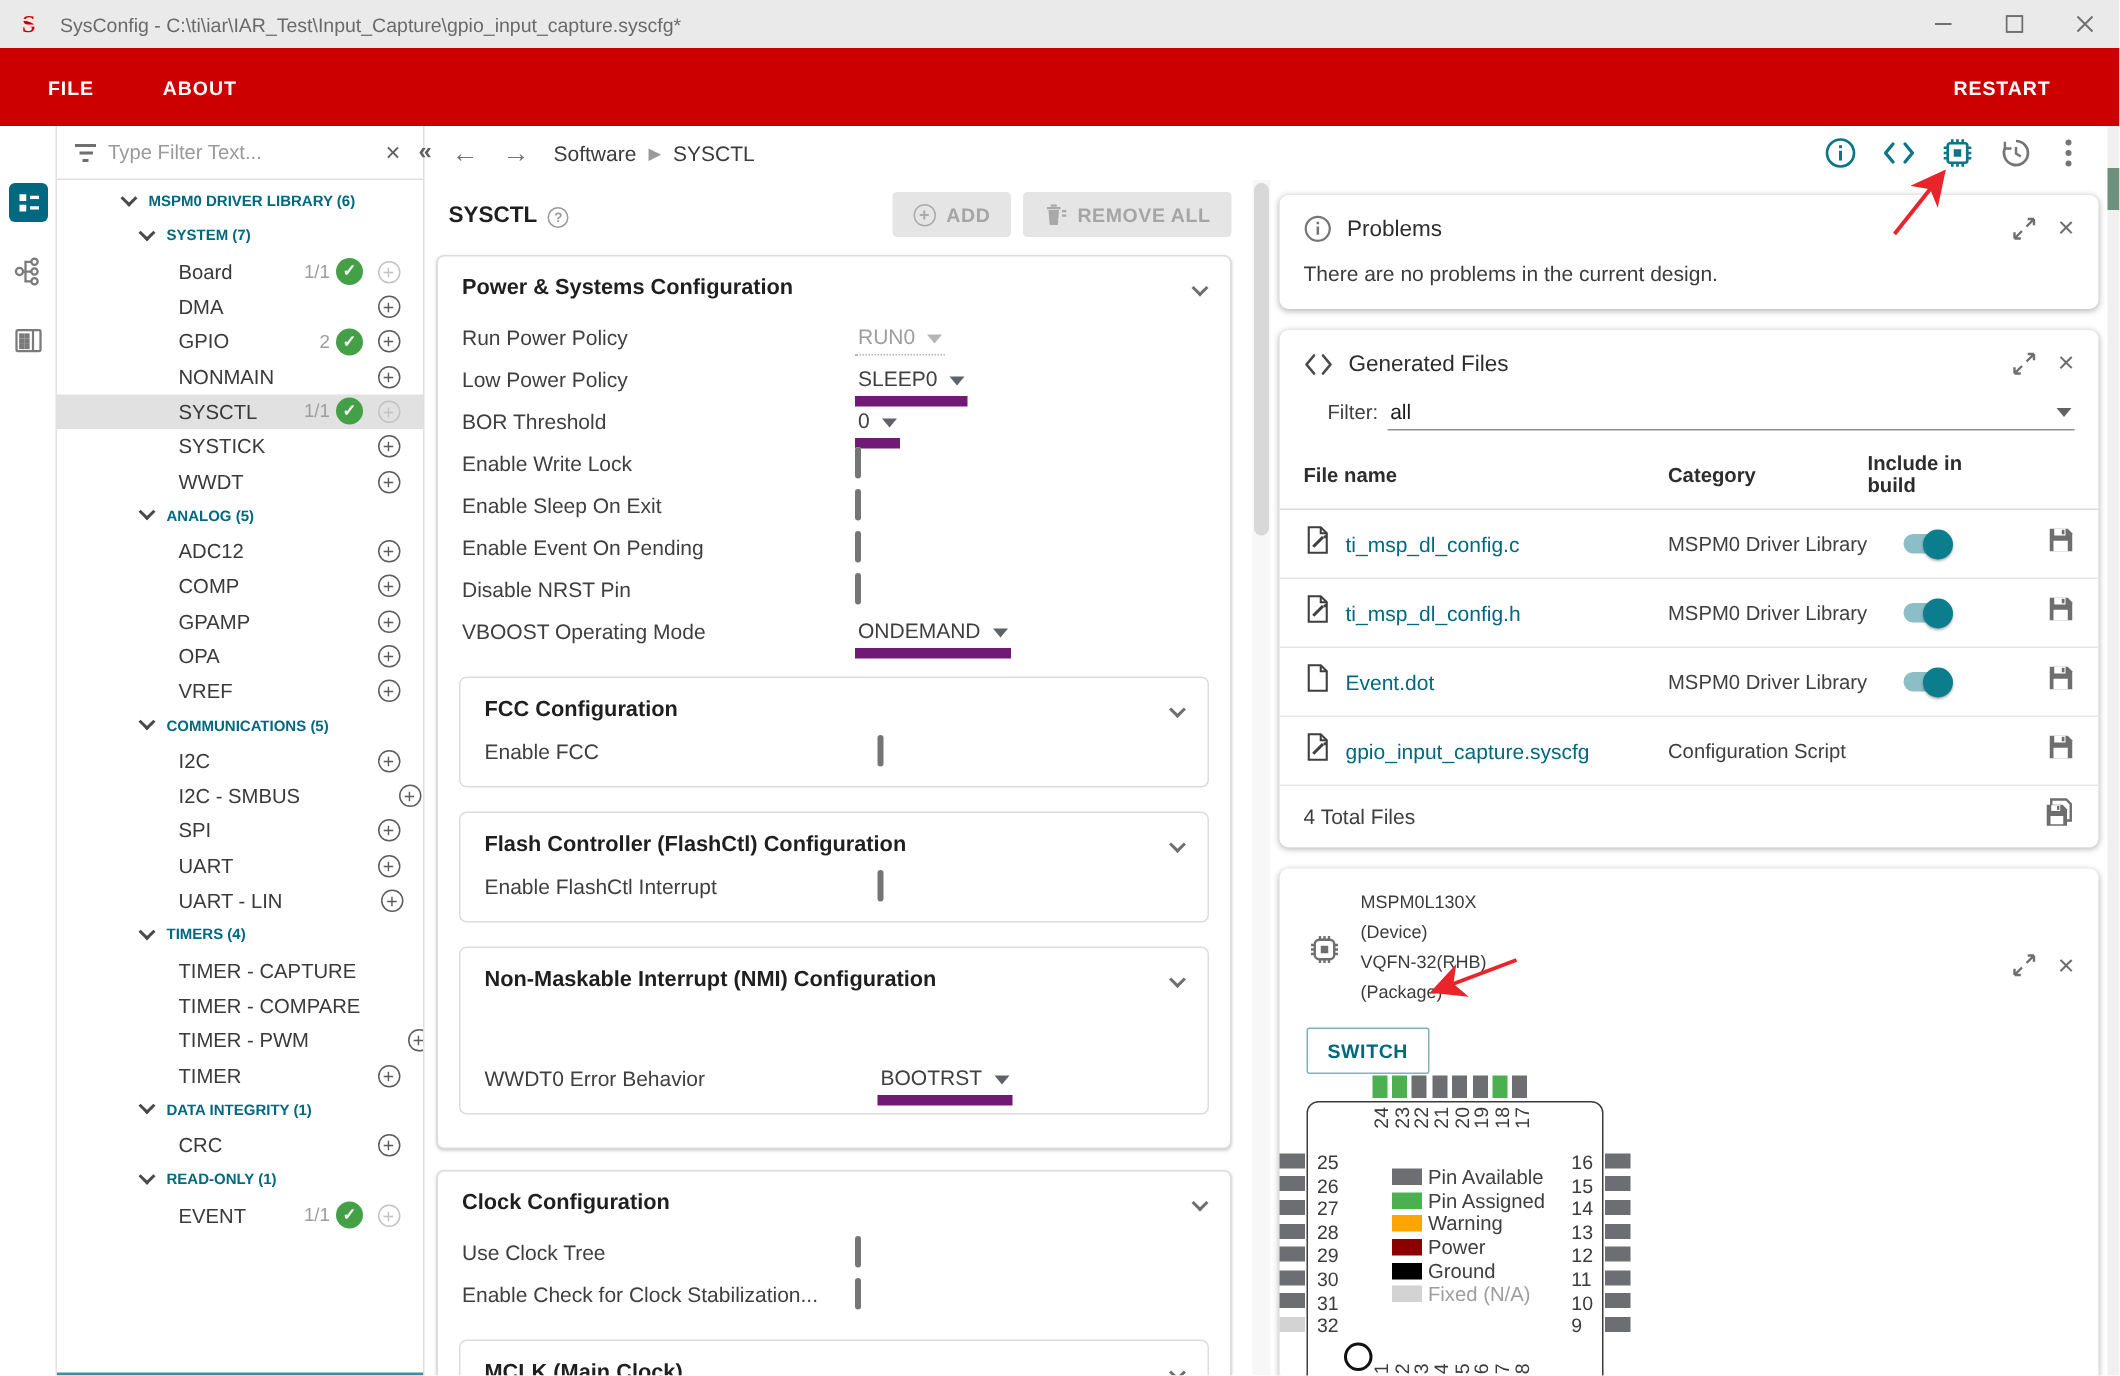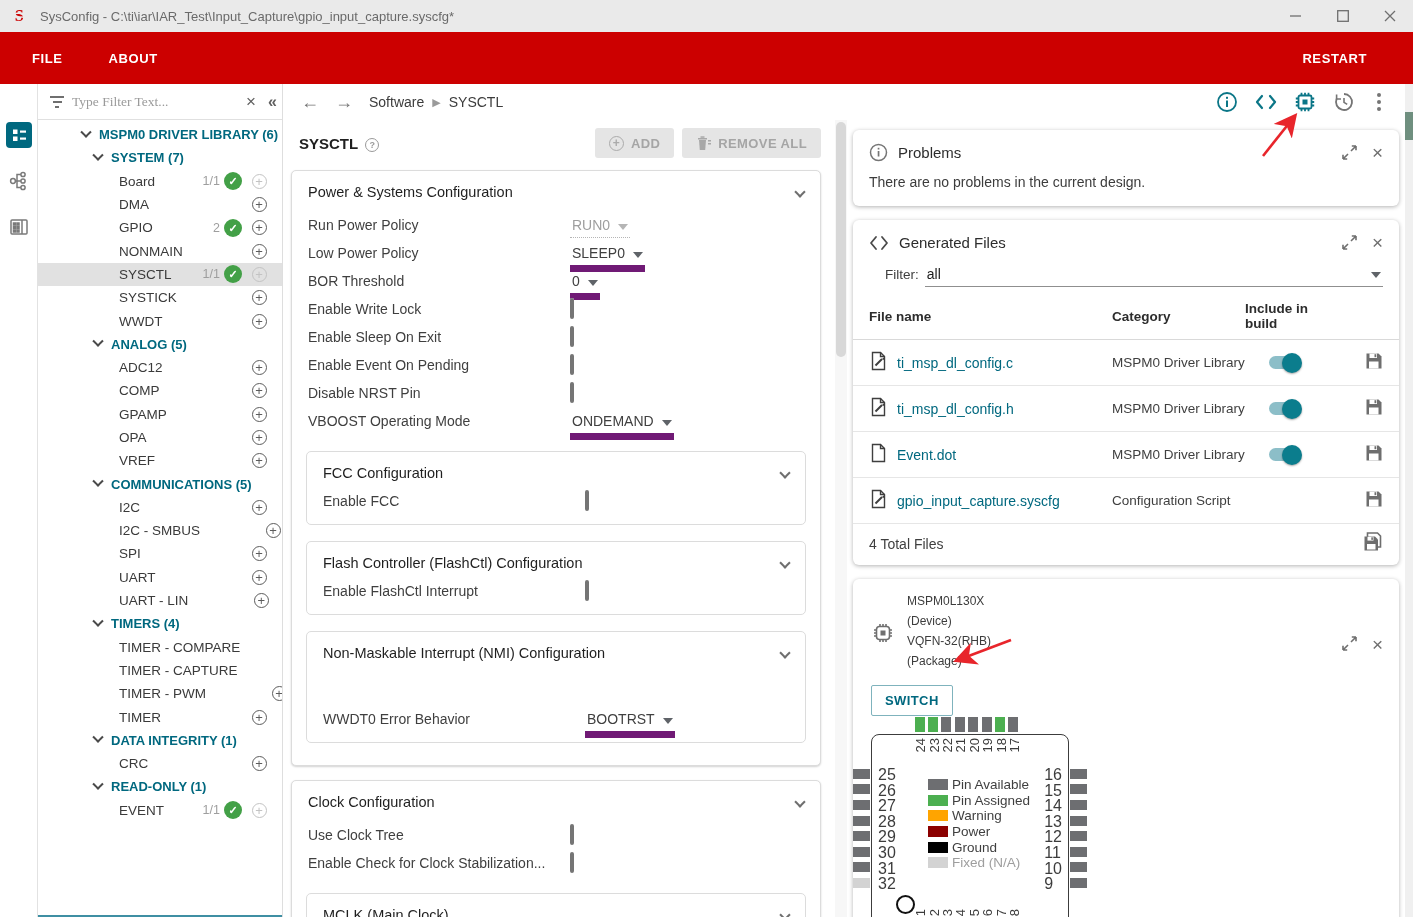--- a/index.html
+++ b/index.html
@@ -28,30 +28,30 @@
   .rail-icon { width:26px; height:26px; display:flex; align-items:center; justify-content:center; }
   .rail-icon.sel { background:#00687F; border-radius:4px; }
 
   .sidebar { width:245px; border-right:1px solid #dedede; display:flex; flex-direction:column; position:relative; }
   .sidebar:after { content:""; position:absolute; left:0; right:0; bottom:0; height:2px; background:#3f8fa3; }
   .filter-row { height:36px; display:flex; align-items:center; padding:0 8px 0 12px; border-bottom:1px solid #e0e0e0; }
   .funnel { width:16px; height:14px; margin-right:8px; display:flex; flex-direction:column; justify-content:center; gap:3px; align-items:center; }
   .funnel i { display:block; height:2px; background:#6f6f6f; }
   .funnel i:nth-child(1){width:14px;} .funnel i:nth-child(2){width:9px;} .funnel i:nth-child(3){width:4px;}
   .filter-input { flex:1; border:none; outline:none; background:transparent; font-size:13.5px; color:#3c3c3c;
-                  font-family:Liberation Serif, serif; }
+                  font-family:Liberation Sans, sans-serif; }
   .filter-input::placeholder { color:#9a9a9a; }
   .filter-x { font-size:17px; color:#5f5f5f; padding:0 8px; }
   .filter-col { font-size:16px; color:#5f5f5f; font-weight:bold; padding:0 4px; }
 
   .tree { padding-top:3px; overflow:hidden; }
   .trow { display:flex; align-items:center; height:23.3px; padding-right:10px; }
   .trow.sel { background:#e1e1e1; }
   .tlabel { font-size:13.5px; color:#3a3a3a; white-space:nowrap; }
-  .trow.hdr .tlabel { font-weight:bold; color:#00687F; font-size:13px; }
+  .trow.hdr .tlabel { font-weight:bold; color:#00687F; font-size:10px; }
   .l0 { padding-left:44px; } .l1 { padding-left:56px; } .item { padding-left:81px; }
   .chev { width:8px; height:8px; border-right:2px solid #4a4a4a; border-bottom:2px solid #4a4a4a;
           transform:rotate(45deg) translate(-2px,-2px); margin-right:9px; flex:0 0 auto; }
   .tcount { margin-left:auto; min-width:34px; text-align:right; color:#9e9e9e; font-size:12.5px; }
   .slot { width:26px; display:flex; justify-content:center; align-items:center; flex:0 0 auto; }
   .tcheck { width:18px; height:18px; border-radius:50%; background:#43A047; color:#fff;
             font-size:11px; line-height:18px; text-align:center; font-weight:bold; }
   .tplus { width:15px; height:15px; border-radius:50%; border:1.6px solid #5c5c5c; color:#5c5c5c;
            font-size:13px; line-height:13px; text-align:center; }
   .tplus.dis { border-color:#c3c3c3; color:#c3c3c3; }
@@ -78,21 +78,21 @@
   .head-btns { margin-left:auto; display:flex; gap:8px; }
   .btn-dis { height:30px; background:#e5e5e5; border-radius:3px; display:flex; align-items:center;
              gap:7px; padding:0 14px; color:#a5a5a5; font-weight:bold; font-size:13px; letter-spacing:.4px; }
   .add-circ { width:15px; height:15px; border-radius:50%; border:1.5px solid #ababab; color:#ababab;
               font-size:12px; line-height:13px; text-align:center; }
 
   .card { border:1px solid #dcdcdc; border-radius:5px; box-shadow:0 1px 2px rgba(0,0,0,.18);
           margin:12px 8px 14px 8px; background:#fff; }
   .subcard { border:1px solid #dcdcdc; border-radius:5px; margin:16px 14px; background:#fff; }
   .card-h { display:flex; align-items:center; padding:13px 16px 11px 16px; }
-  .card-title { font-weight:normal; font-size:14.5px; color:#1f1f1f;text-align:right; }
+  .card-title { font-weight:bold; font-size:14.5px; color:#1f1f1f;text-align:right; }
   .card-chev { margin-left:auto; width:8px; height:8px; border-right:2px solid #6f6f6f;
                border-bottom:2px solid #6f6f6f; transform:rotate(45deg); }
   .field { display:flex; align-items:center; min-height:28px; padding:0 16px; }
   .field.inner { padding:0 16px 14px 16px; }
   .flabel { width:262px; flex:0 0 auto; font-size:14px; color:#3f3f3f; }
   .fctrl { flex:1; position:relative; }
   .dd { border-bottom:7px solid #701a75; padding:2px 20px 4px 2px; font-size:14px; color:#404040; position:relative; }
   .dd .caret { position:absolute; right:2px; top:9px; width:0; height:0;
                border:5px solid transparent; border-top:6px solid #5f6368; }
   .dd.dis { color:#9e9e9e; border-bottom:1px dotted #b5b5b5; }
@@ -158,21 +158,21 @@
   .pincol { position:absolute; display:flex; flex-direction:column; }
   .pincol.left { left:-18px; top:49px; }
   .pincol.right { left:199px; top:49px; }
   .prowslot { height:15.6px; display:flex; align-items:center; }
   .pbl { width:17px; height:10px; }
   .numrow { position:absolute; display:flex; left:42px; }
   .numrow.top { top:3px; }
   .numrow.bottom { top:174px; }
   .numrow .pslot { align-items:flex-start; }
   .vnum { writing-mode:vertical-rl; transform:rotate(180deg); font-size:13px; color:#3c3c3c; line-height:1; }
-  .numcol { position:absolute; display:flex; flex-direction:column; font-size:16px; color:#3c3c3c; }
+  .numcol { position:absolute; display:flex; flex-direction:column; font-size:13px; color:#3c3c3c; }
   .numcol.left { left:6px; top:32px; }
   .numcol.right { right:6px; top:32px; text-align:left; }
   .numcol span { height:15.6px; line-height:15.6px; }
   .legend { position:absolute; left:56px; top:42px; }
   .leg-row { display:flex; align-items:center; height:15.6px; }
   .leg-sw { width:20px; height:11px; margin-right:4px; flex:0 0 auto; }
   .leg-label { font-size:13.5px; color:#3f3f3f; white-space:nowrap; }
   .leg-row.muted .leg-label { color:#9e9e9e; }
   .pin1-circle { position:absolute; left:24px; top:160px; width:19px; height:19px; border:2.5px solid #111;
                  border-radius:50%; }
@@ -421,26 +421,26 @@
           <span class="slot"></span>
           <span class="slot">
             <span class="tplus">+</span>
           </span>
         </div>
       <div class="trow hdr l1">
           <span class="chev"></span>
           <span class="tlabel">TIMERS (4)</span>
         </div>
       <div class="trow item">
+          <span class="tlabel">TIMER - CAPTURE</span>
+          <span class="tcount"></span>
+          <span class="slot"></span>
+        </div>
+      <div class="trow item">
           <span class="tlabel">TIMER - COMPARE</span>
-          <span class="tcount"></span>
-          <span class="slot"></span>
-        </div>
-      <div class="trow item">
-          <span class="tlabel">TIMER - CAPTURE</span>
           <span class="tcount"></span>
           <span class="slot"></span>
         </div>
       <div class="trow item">
           <span class="tlabel">TIMER - PWM</span>
           <span class="tcount"></span>
           <span class="slot"></span>
           <span class="slot">
             <span class="tplus">+</span>
           </span>

